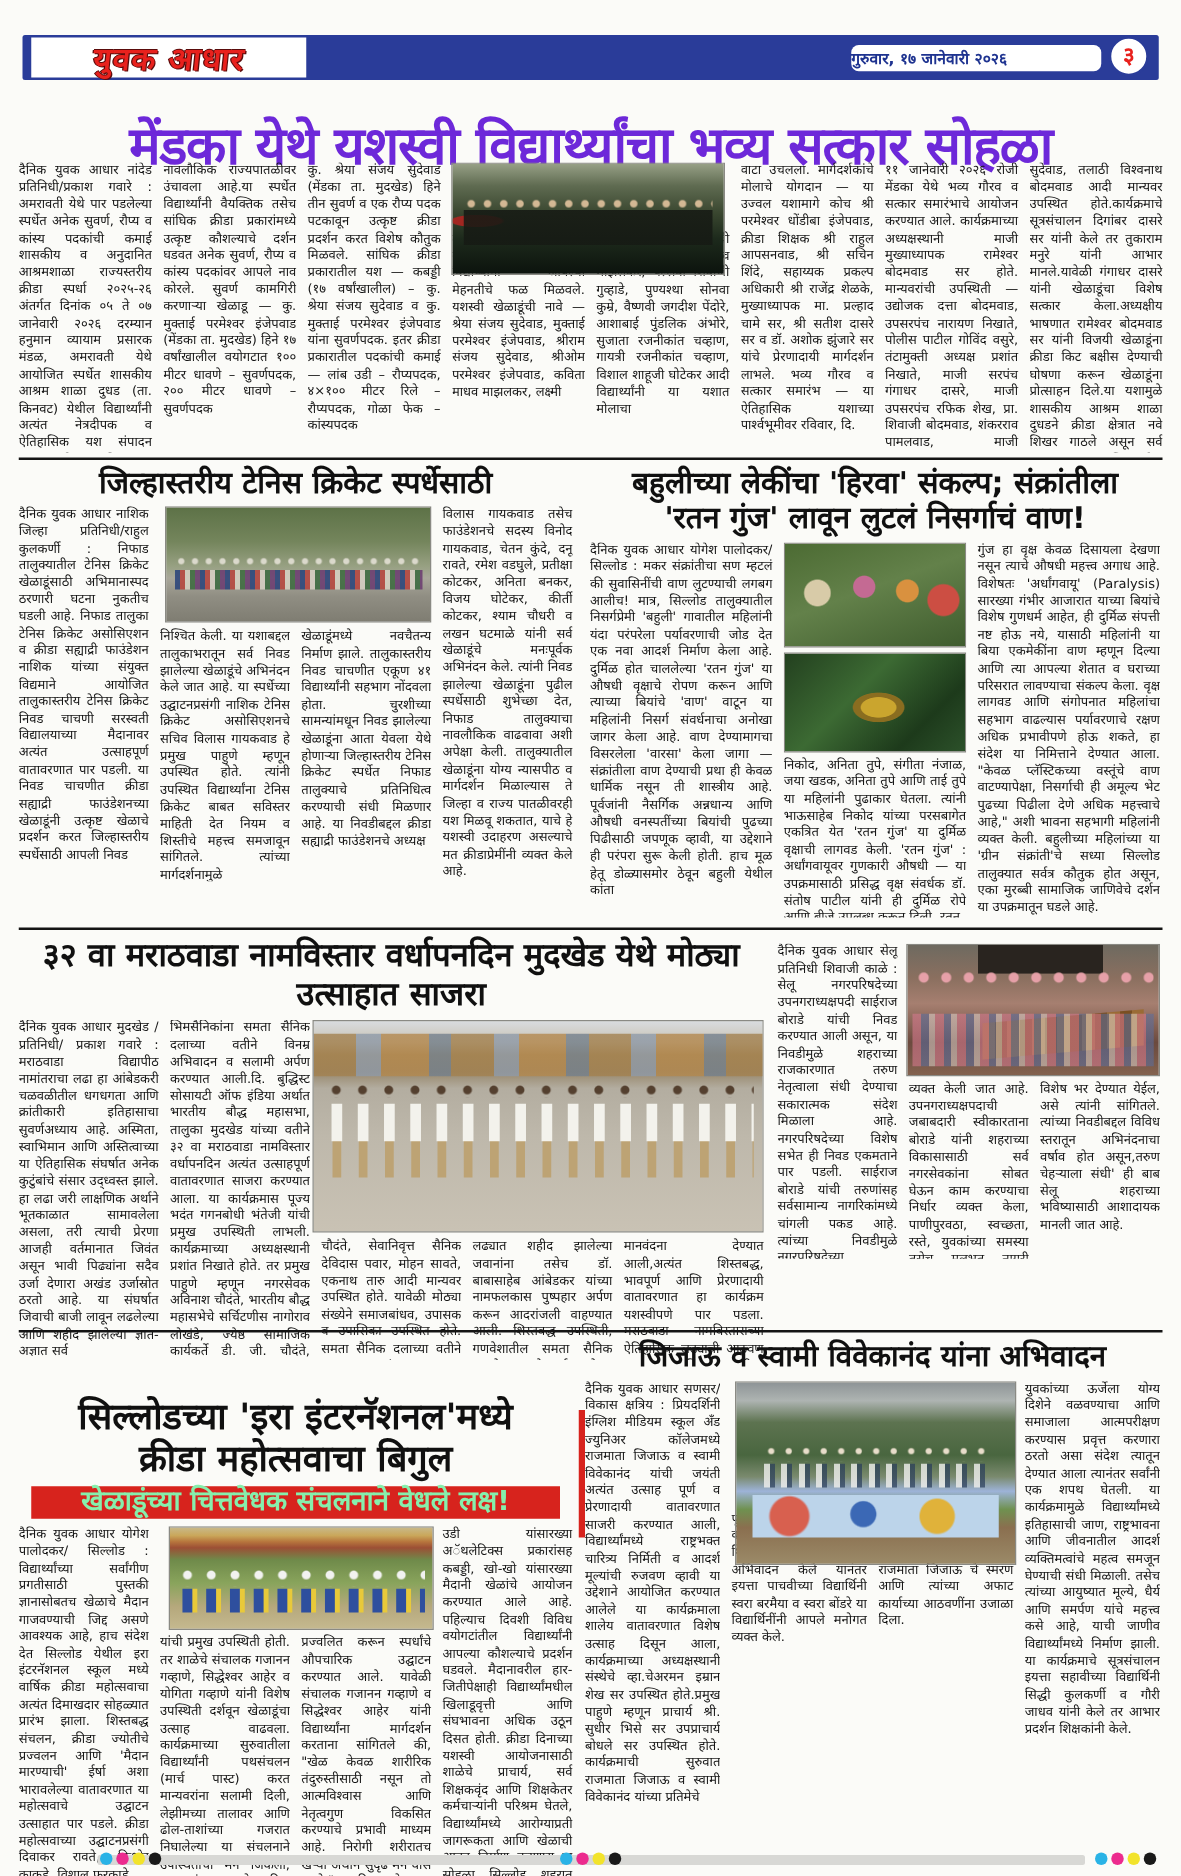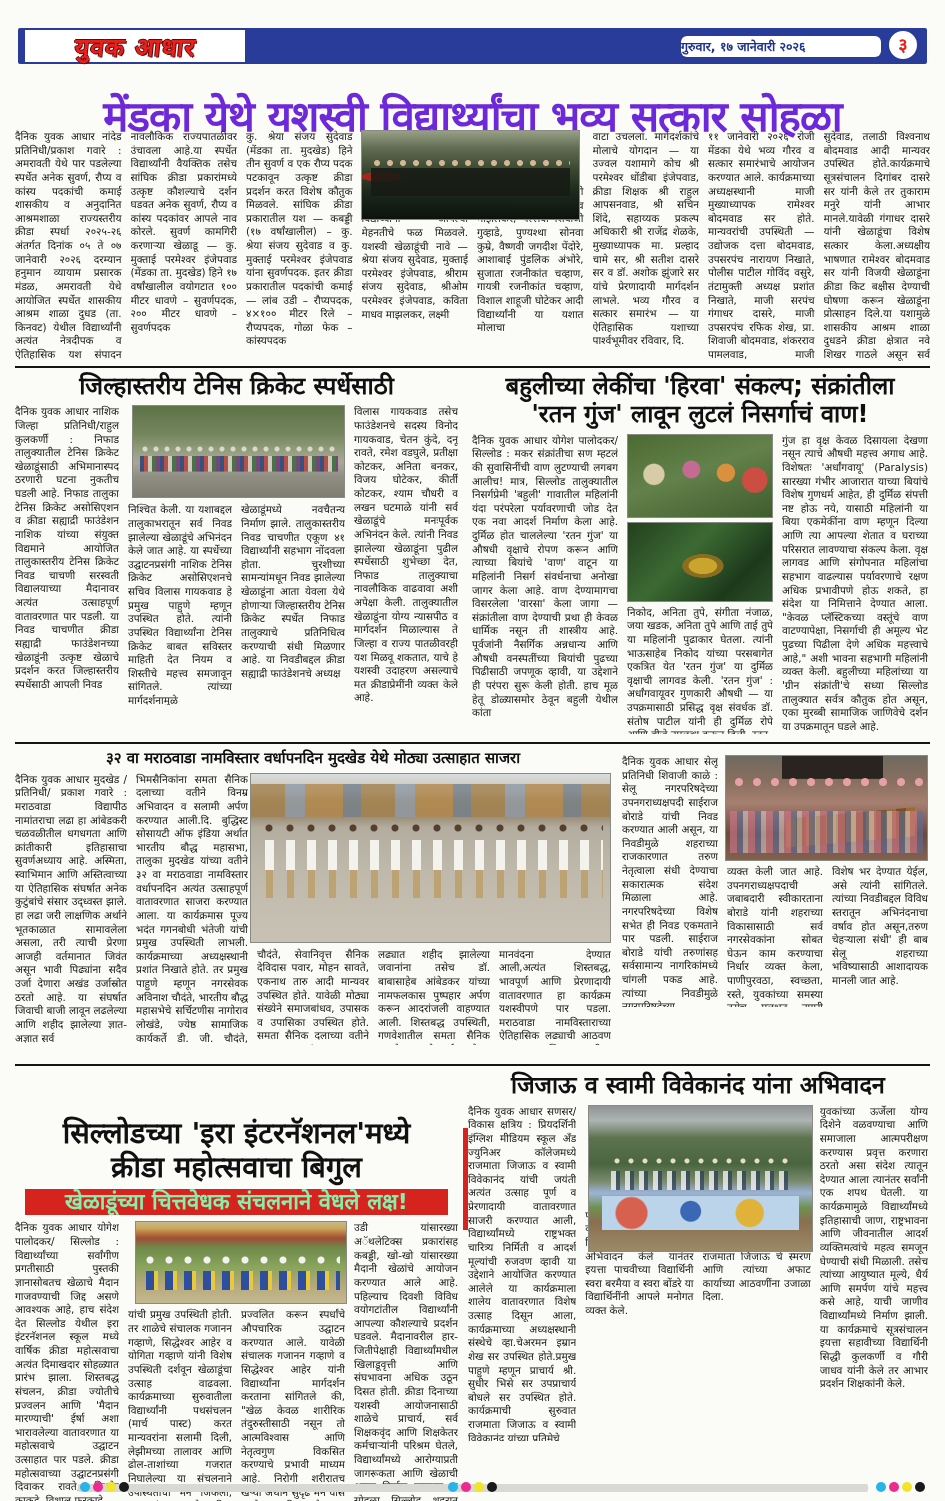--- a/index.html
+++ b/index.html
@@ -91,21 +91,21 @@
   .d-c{background:var(--dot-cyan);} .d-m{background:var(--dot-magenta);} .d-y{background:var(--dot-yellow);} .d-k{background:var(--dot-black);}
   
   .a1{left:15px;top:130px;width:915px;height:232px;} .a1 .cols{height:232px;}
   .a1 .photo-a1{left:calc(37.5% + 3px);width:calc(25% - 10px);top:0;height:90px;}
   .a1 .col:nth-of-type(4),.a1 .col:nth-of-type(5){padding-top:55px;}
   .a2{left:15px;top:372px;width:443px;height:366px;} .a2 h2{font-size:24px;} .a2 .cols{height:300px;}
   .a2 .photo-a2{left:26.5%;width:48%;top:0;height:93px;}
   .a2 .col:nth-of-type(2),.a2 .col:nth-of-type(3){padding-top:98px;}
   .a3{left:472px;top:372px;width:456px;height:366px;} .a3 h2{font-size:24px;} .a3 .cols{height:300px;}
   .a3 .photo-flow.photo-a3a{height:84px;} .a3 .photo-flow.photo-a3b{height:80px;}
-  .a4{left:15px;top:750px;width:596px;height:310px;} .a4 h2{font-size:15px;} .a4 .cols{height:272px;}
+  .a4{left:15px;top:750px;width:596px;height:310px;} .a4 h2{font-size:26px;} .a4 .cols{height:272px;}
   .a4 .photo-a4{left:39.5%;width:60.5%;top:0;height:170px;}
   .a4 .col:nth-of-type(3),.a4 .col:nth-of-type(4),.a4 .col:nth-of-type(5){padding-top:175px;}
   .a5{left:622px;top:750px;width:306px;height:310px;} .a5 h2{font-size:21px;} .a5 .cols{height:252px;}
   .a5 .photo-a5{left:33.5%;width:66.5%;top:0;height:106px;}
   .a5 .col:nth-of-type(2),.a5 .col:nth-of-type(3){padding-top:110px;}
   .a6{left:15px;top:1116px;width:443px;height:402px;} .a6 h2{font-size:29px;} .a6 .cols{height:282px;}
   .a6 .photo-a6{left:27%;width:48%;top:0;height:83px;}
   .a6 .col:nth-of-type(2),.a6 .col:nth-of-type(3){padding-top:87px;}
   .a7{left:468px;top:1072px;width:460px;height:402px;} .a7 h2{font-size:23.5px;} .a7 .cols{height:336px;}
   .a7 .photo-a7{left:26%;width:49%;top:0;height:147px;}

